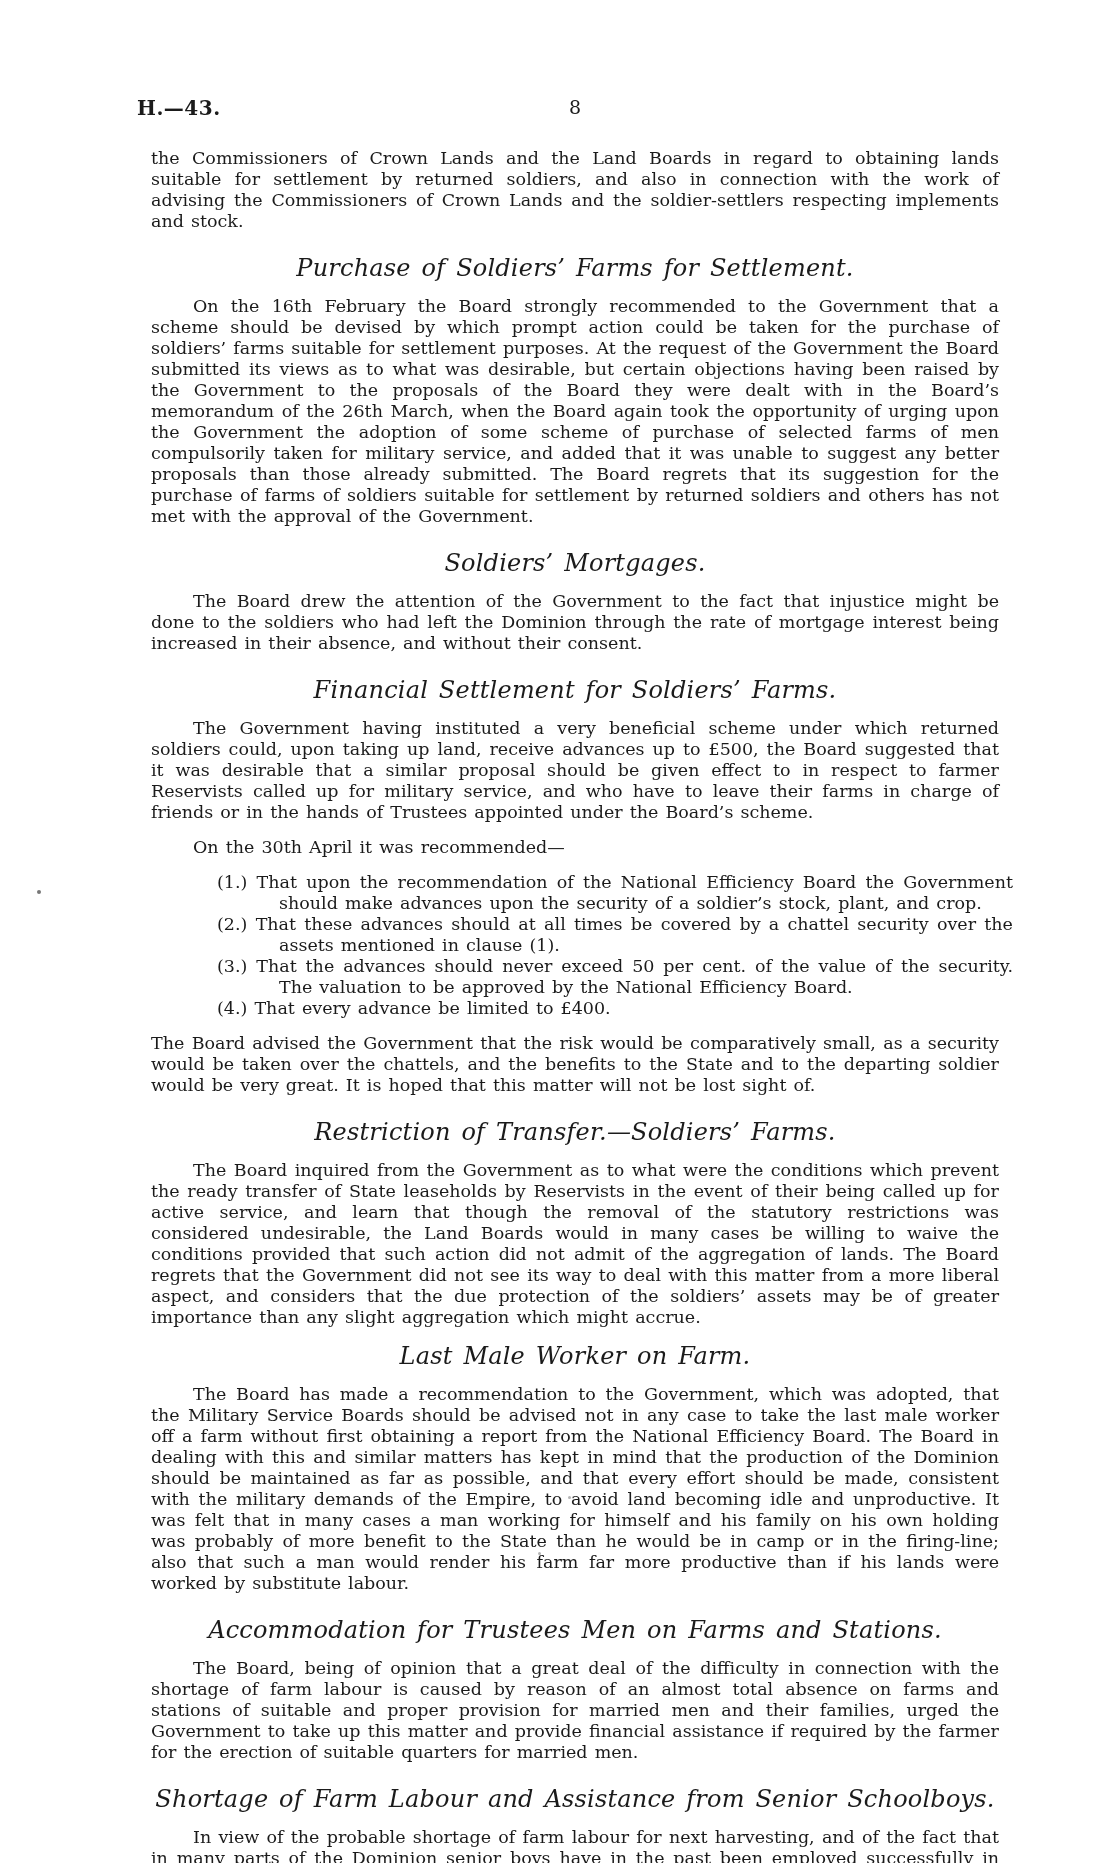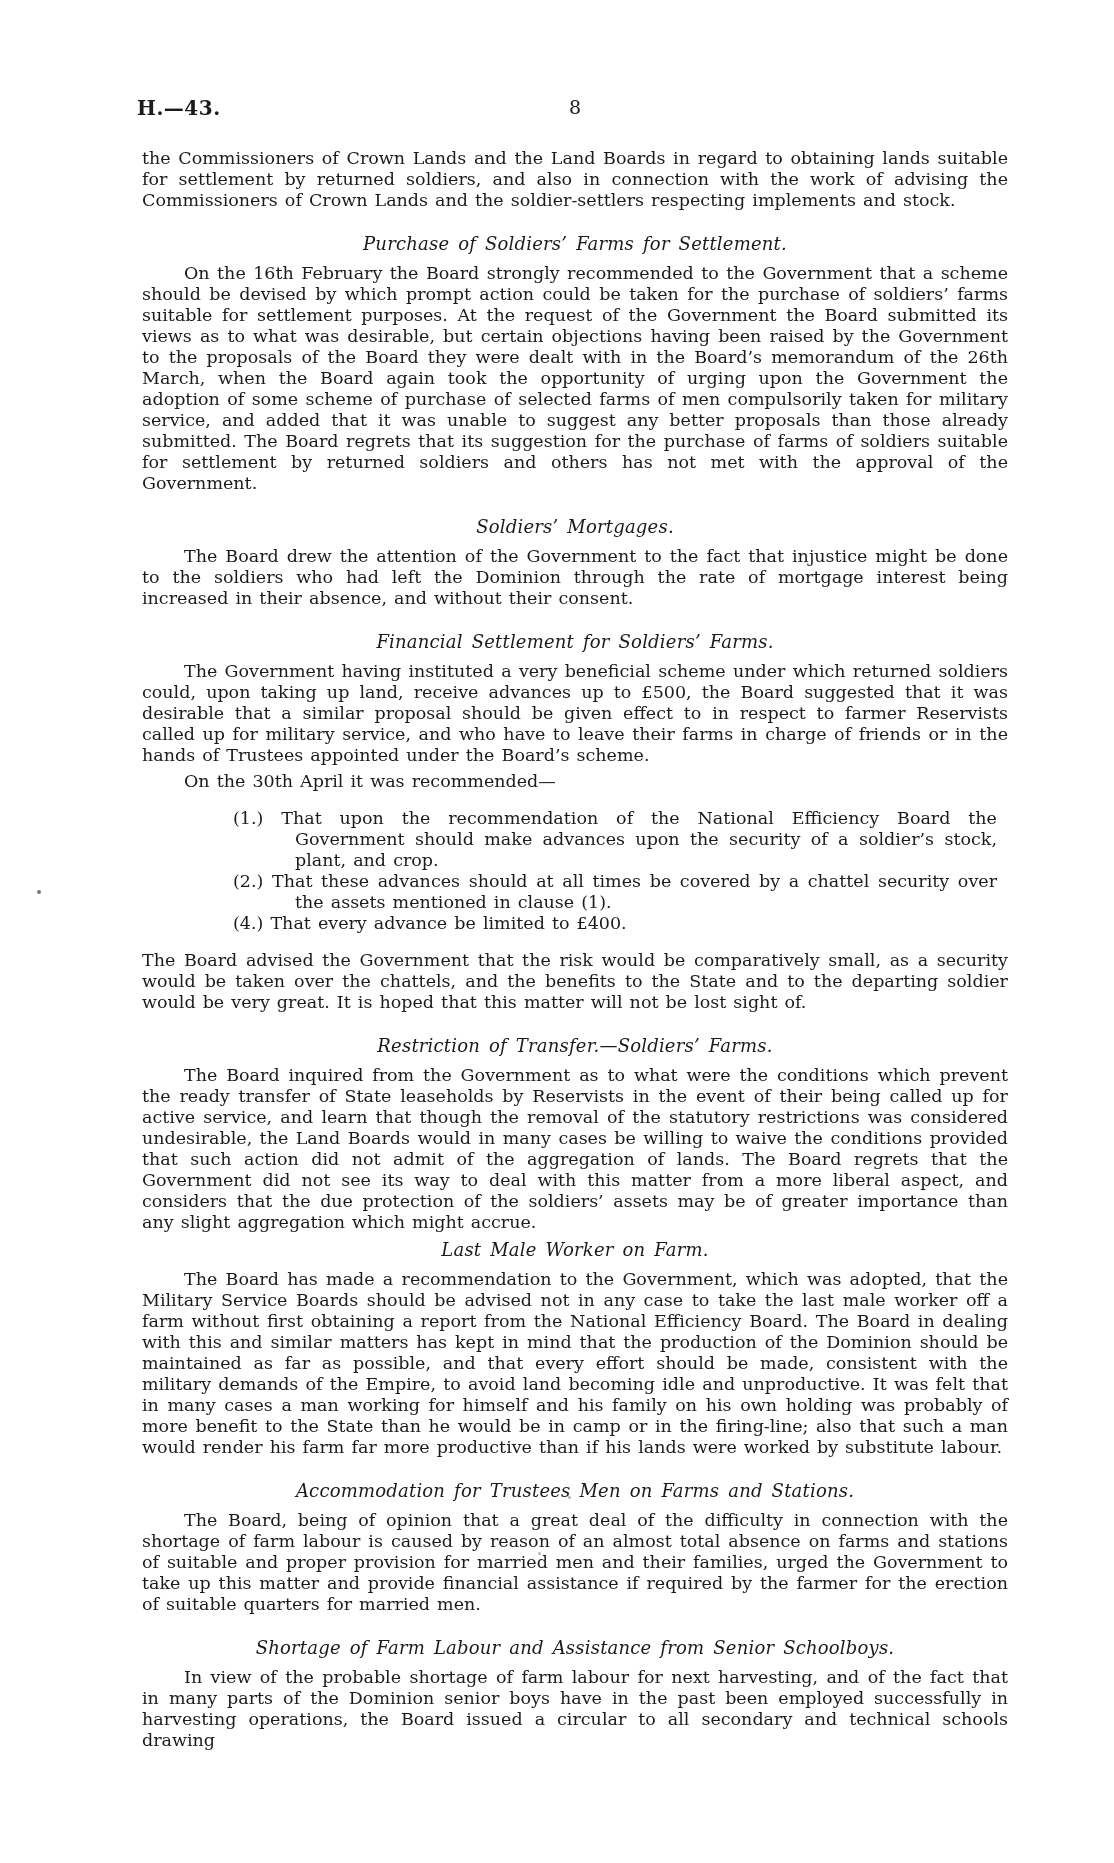--- a/index.html
+++ b/index.html
@@ -37,39 +37,39 @@
     text-align: center;
   }
   .page-number {
     position: absolute;
     left: 50%;
     transform: translateX(-50%);
     top: 0;
     font-size: 19px;
   }
   .para {
-    margin: 5px;
+    margin: 14px;
     font-size: 17.5px;
     line-height: 21px;
     text-align: justify;
     text-indent: 42px;
     word-spacing: 1.5px;
   }
   .para.noindent { text-indent: 0; }
   .heading {
-    font-size: 18px;
+    font-size: 24px;
     font-weight: normal;
     font-style: italic;
     text-align: center;
     margin: 22px 0 9px 0;
     word-spacing: 3px;
     letter-spacing: 0.2px;
   }
   .heading.tight { margin-top: 6px; }
-  .list { margin: 16px; }
+  .list { margin: 0; }
   .list-item {
     margin: 0;
     font-size: 17.5px;
     line-height: 21px;
     text-align: justify;
     padding-left: 142px;
     text-indent: -62px;
     word-spacing: 1.5px;
   }
   .artifact {
@@ -98,20 +98,21 @@
     <h2 class="heading">Soldiers’ Mortgages.</h2>
     <p class="para">The Board drew the attention of the Government to the fact that injustice might be done to the soldiers who had left the Dominion through the rate of mortgage interest being increased in their absence, and without their consent.</p>
 
     <h2 class="heading">Financial Settlement for Soldiers’ Farms.</h2>
     <p class="para">The Government having instituted a very beneficial scheme under which returned soldiers could, upon taking up land, receive advances up to £500, the Board suggested that it was desirable that a similar proposal should be given effect to in respect to farmer Reservists called up for military service, and who have to leave their farms in charge of friends or in the hands of Trustees appointed under the Board’s scheme.</p>
     <p class="para">On the 30th April it was recommended—</p>
 
     <div class="list">
       <p class="list-item"><span>(1.)</span> <span>That upon the recommendation of the National Efficiency Board the Government should make advances upon the security of a soldier’s stock, plant, and crop.</span></p>
       <p class="list-item"><span>(2.)</span> <span>That these advances should at all times be covered by a chattel security over the assets mentioned in clause (1).</span></p>
+      <p class="list-item"><span>(3.)</span> <span>That the advances should never exceed 50 per cent. of the value of the security.  The valuation to be approved by the National Efficiency Board.</span></p>
       <p class="list-item"><span>(4.)</span> <span>That every advance be limited to £400.</span></p>
     </div>
 
     <p class="para noindent">The Board advised the Government that the risk would be comparatively small, as a security would be taken over the chattels, and the benefits to the State and to the departing soldier would be very great.  It is hoped that this matter will not be lost sight of.</p>
 
     <h2 class="heading">Restriction of Transfer.—Soldiers’ Farms.</h2>
     <p class="para">The Board inquired from the Government as to what were the conditions which prevent the ready transfer of State leaseholds by Reservists in the event of their being called up for active service, and learn that though the removal of the statutory restrictions was considered undesirable, the Land Boards would in many cases be willing to waive the conditions provided that such action did not admit of the aggregation of lands.  The Board regrets that the Government did not see its way to deal with this matter from a more liberal aspect, and considers that the due protection of the soldiers’ assets may be of greater importance than any slight aggregation which might accrue.</p>
 
     <h2 class="heading tight">Last Male Worker on Farm.</h2>
     <p class="para">The Board has made a recommendation to the Government, which was adopted, that the Military Service Boards should be advised not in any case to take the last male worker off a farm without first obtaining a report from the National Efficiency Board.  The Board in dealing with this and similar matters has kept in mind that the production of the Dominion should be maintained as far as possible, and that every effort should be made, consistent with the military demands of the Empire, to avoid land becoming idle and unproductive.  It was felt that in many cases a man working for himself and his family on his own holding was probably of more benefit to the State than he would be in camp or in the firing-line; also that such a man would render his farm far more productive than if his lands were worked by substitute labour.</p>

